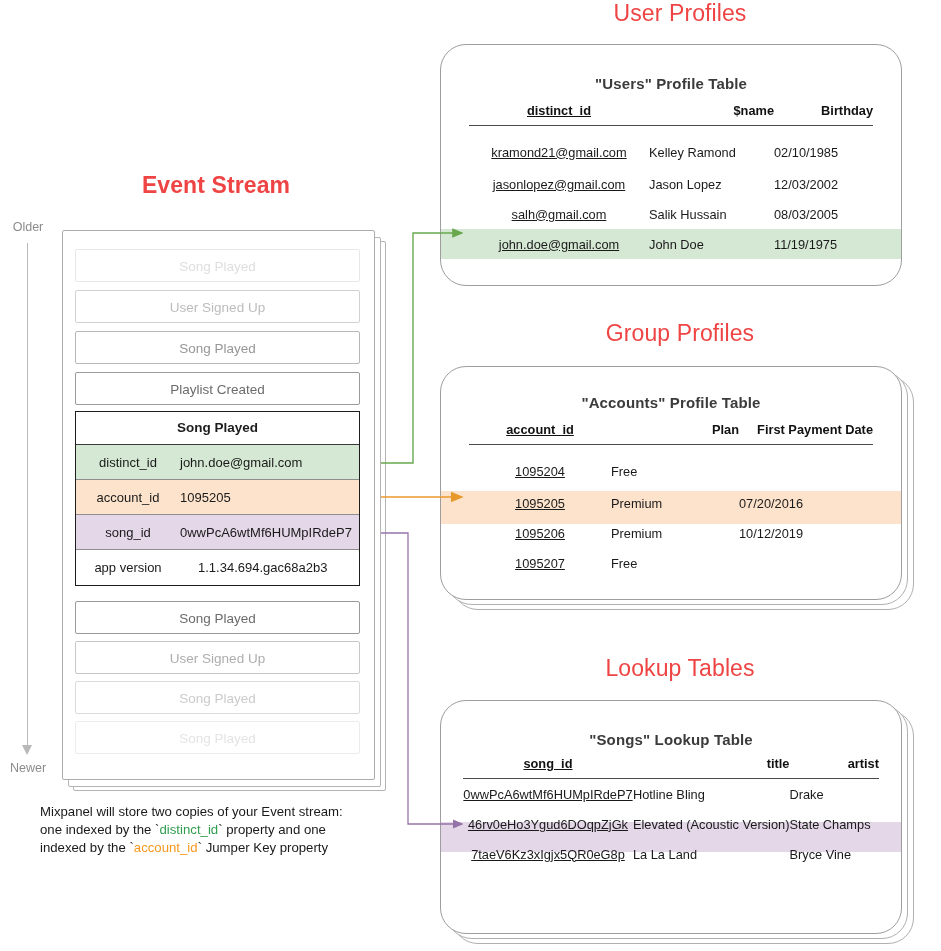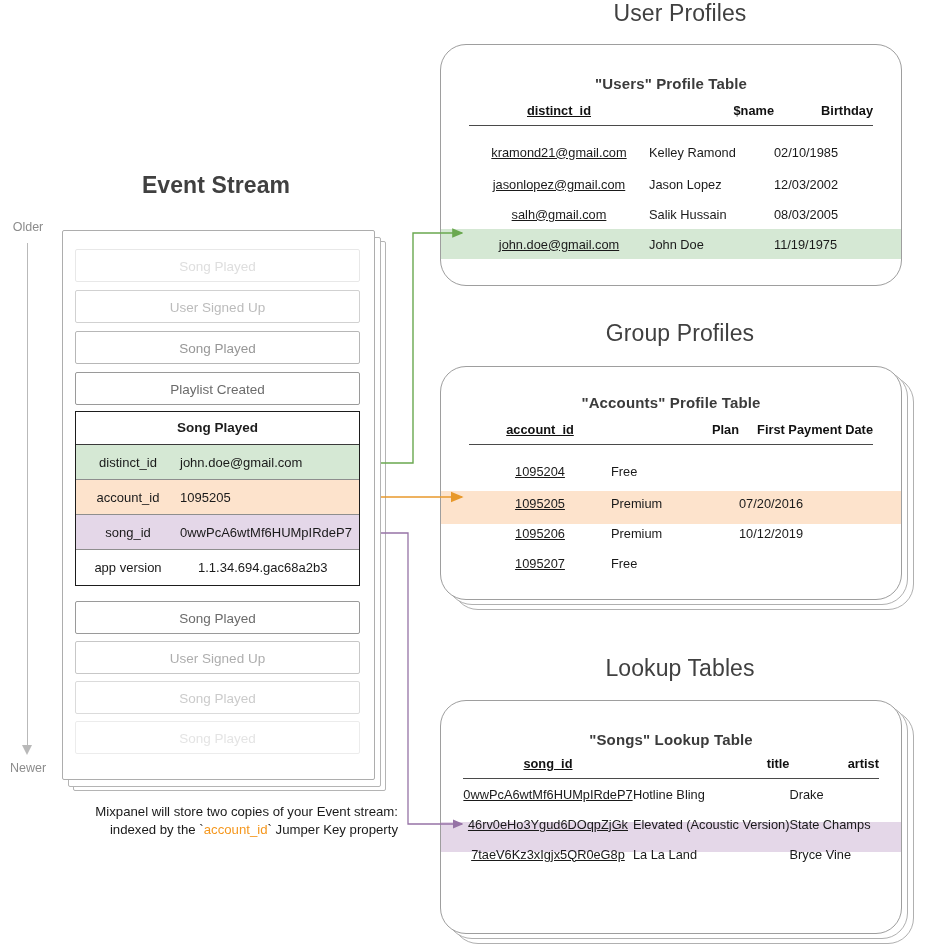--- a/index.html
+++ b/index.html
@@ -16,21 +16,21 @@
     overflow: hidden;
   }
 
   
   .abs { position: absolute; }
   .section-title {
     position: absolute;
     text-align: center;
     font-size: 23px;
     font-weight: 400;
-    color: #404040;
+    color: #ef4444;
     letter-spacing: 0.1px;
     white-space: nowrap;
   }
 
   
   #timeline-older {
     left: 0px; top: 220px; width: 56px;
     text-align: center;
     font-size: 12.5px; color: #8c8c8c;
   }
@@ -115,21 +115,21 @@
   .prop-key {
     width: 104px;
     text-align: center;
     flex: 0 0 104px;
   }
   .prop-val { flex: 1 1 auto; text-align: left; }
 
   
   #stream-caption {
     left: 40px; top: 803px; width: 358px;
-    text-align: right;
+    text-align: left;
     font-size: 13.2px;
     line-height: 18px;
     color: #1a1a1a;
   }
   #stream-caption .k-green { color: #2f9e4f; }
   #stream-caption .k-orange { color: #f5971d; }
 
   
   .panel-title-users   { left: 430px; top: 0px;   width: 500px; }
   .panel-title-groups  { left: 430px; top: 320px; width: 500px; }
@@ -246,20 +246,21 @@
         <div class="prop-row" style="background: rgb(255, 255, 255); gap: 18px;">
           <div class="prop-key">app version</div>
           <div class="prop-val">1.1.34.694.gac68a2b3</div>
         </div>
       </div>
   </div>
 </div>
 
 <div class="abs" id="stream-caption">
   <div>Mixpanel will store two copies of your Event stream:</div>
+  <div><span>one indexed by the `</span><span class="k-green">distinct_id</span><span>` property and one</span></div>
   <div><span>indexed by the `</span><span class="k-orange">account_id</span><span>` Jumper Key property</span></div>
 </div>
 
 <div class="section-title panel-title-users">User Profiles</div>
 
 <div class="card-main" id="users-card" style="left:440px; top:44px; width:460px; height:240px;">
   <div class="hl-band" id="users-hl">
       <div class="hl-band hl-green" style="top: 184px; height: 30px;"></div>
     </div>
   <div class="tbl-title" style="top:30px;">"Users" Profile Table</div>

